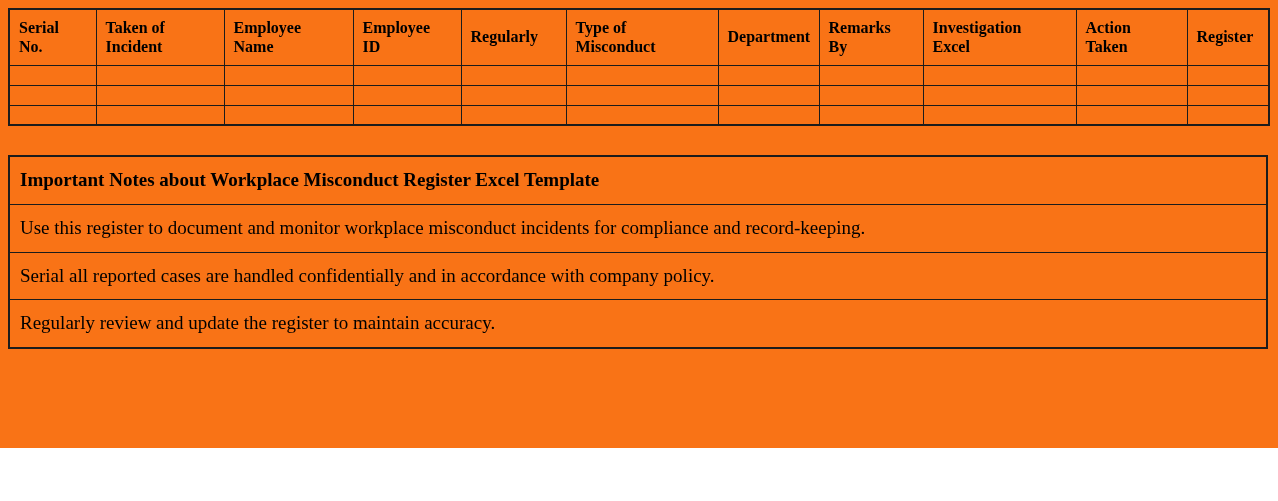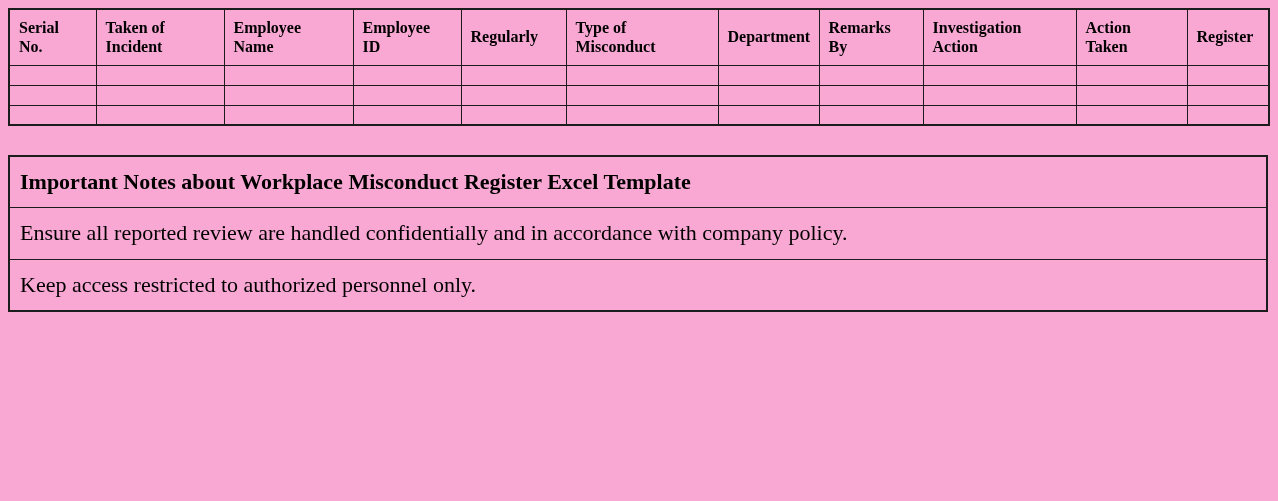--- a/index.html
+++ b/index.html
@@ -8,22 +8,22 @@
     background: #ffffff;
     width: 1278px;
     height: 501px;
     overflow: hidden;
     font-family: "Liberation Serif", "DejaVu Serif", serif;
     color: #000000;
   }
   .page {
     position: relative;
     width: 1278px;
-    height: 501px;
-    background: #f9a8d4;
+    height: 448px;
+    background: #f97316;
   }
 
   
   table.register {
     position: absolute;
     left: 8px;
     top: 8px;
     width: 1260px;
     border-collapse: collapse;
     table-layout: fixed;
@@ -56,21 +56,21 @@
     left: 8px;
     top: 155px;
     width: 1260px;
     border-collapse: collapse;
     table-layout: fixed;
     border: 2px solid #1c1c1c;
   }
   table.notes td {
     border: 1px solid #1c1c1c;
     box-sizing: border-box;
-    font-size: 22px;
+    font-size: 19px;
     padding: 12px 10px;
     height: 38px;
     vertical-align: middle;
     line-height: 1.2;
   }
   table.notes td.notes-title {
     font-weight: bold;
     height: 37px;
   }
 </style>
@@ -103,21 +103,21 @@
 Name</th>
         <th>Employee
 ID</th>
         <th>Regularly</th>
         <th>Type of
 Misconduct</th>
         <th>Department</th>
         <th>Remarks
 By</th>
         <th>Investigation
-Action</th>
+Excel</th>
         <th>Action
 Taken</th>
         <th>Register</th>
       </tr>
     </thead>
     <tbody>
       <tr>
         <td class="empty-cell"></td>
         <td class="empty-cell"></td>
         <td class="empty-cell"></td>
@@ -158,21 +158,24 @@
       </tr>
     </tbody>
   </table>
 
   <table class="notes">
     <tbody>
       <tr>
         <td class="notes-title">Important Notes about Workplace Misconduct Register Excel Template</td>
       </tr>
       <tr>
-        <td>Ensure all reported review are handled confidentially and in accordance with company policy.</td>
+        <td>Use this register to document and monitor workplace misconduct incidents for compliance and record-keeping.</td>
       </tr>
       <tr>
-        <td>Keep access restricted to authorized personnel only.</td>
+        <td>Serial all reported cases are handled confidentially and in accordance with company policy.</td>
+      </tr>
+      <tr>
+        <td>Regularly review and update the register to maintain accuracy.</td>
       </tr>
     </tbody>
   </table>
 
 </div>
 
 </body></html>

